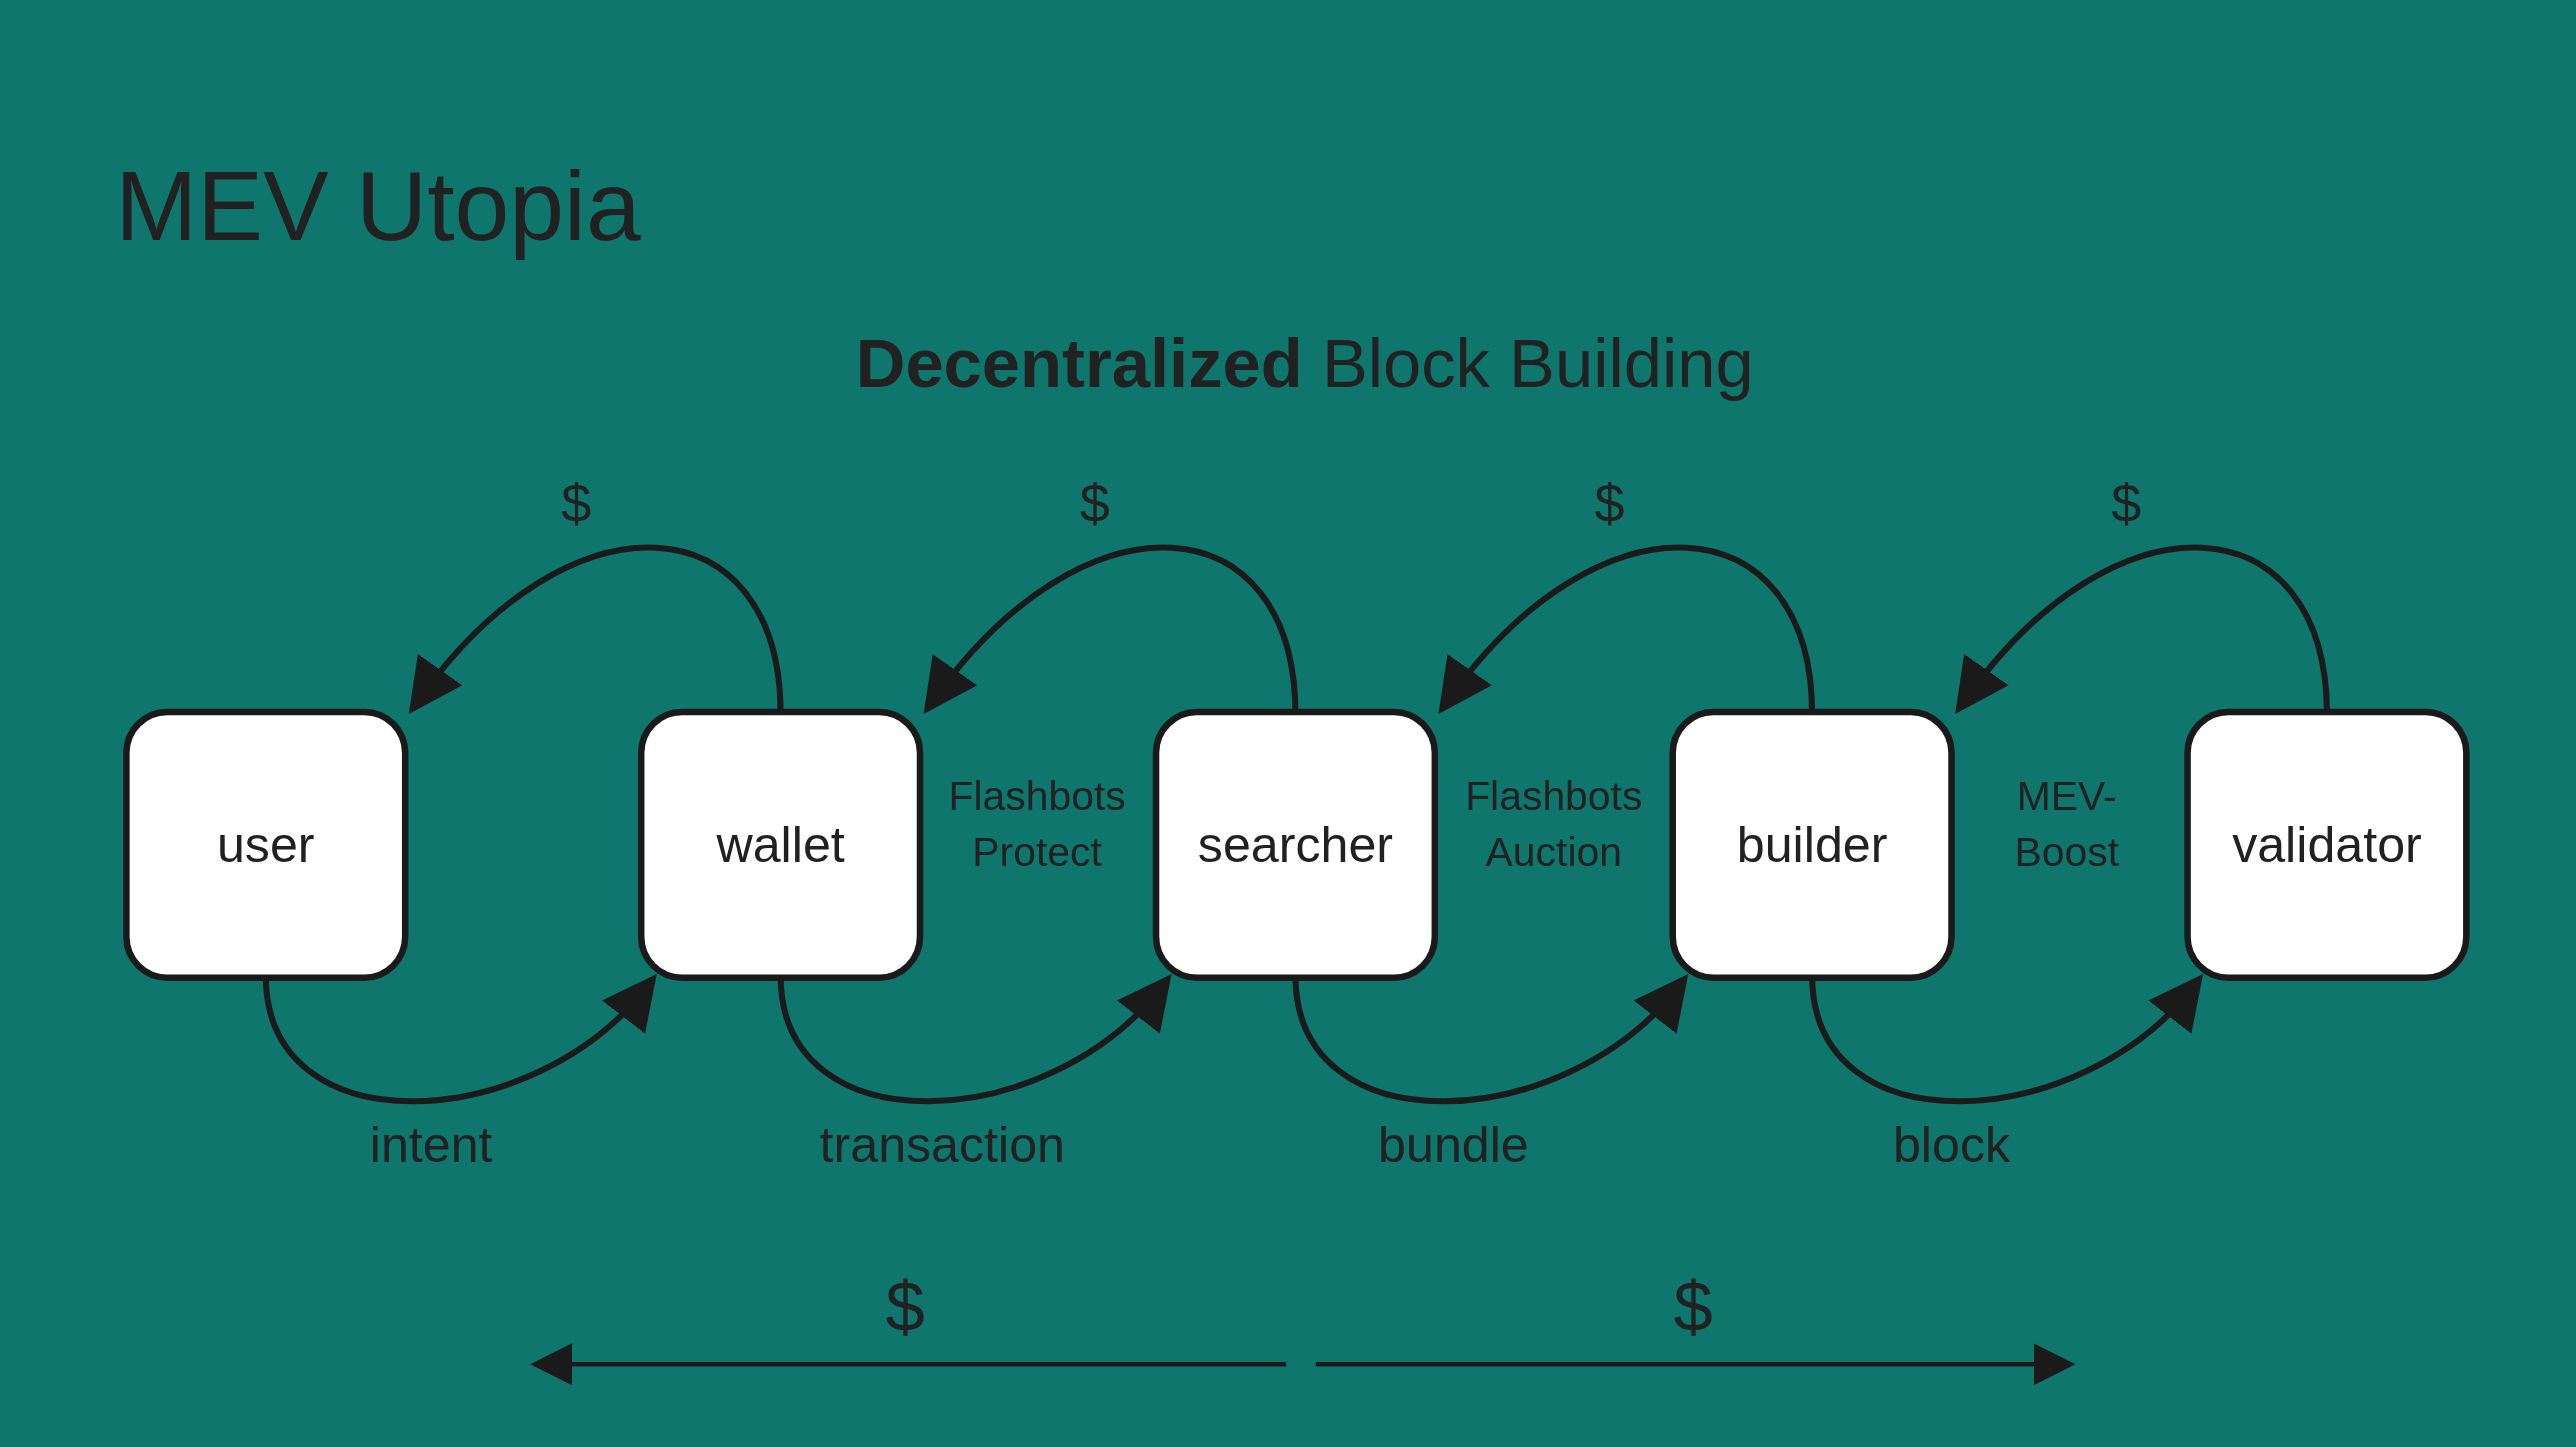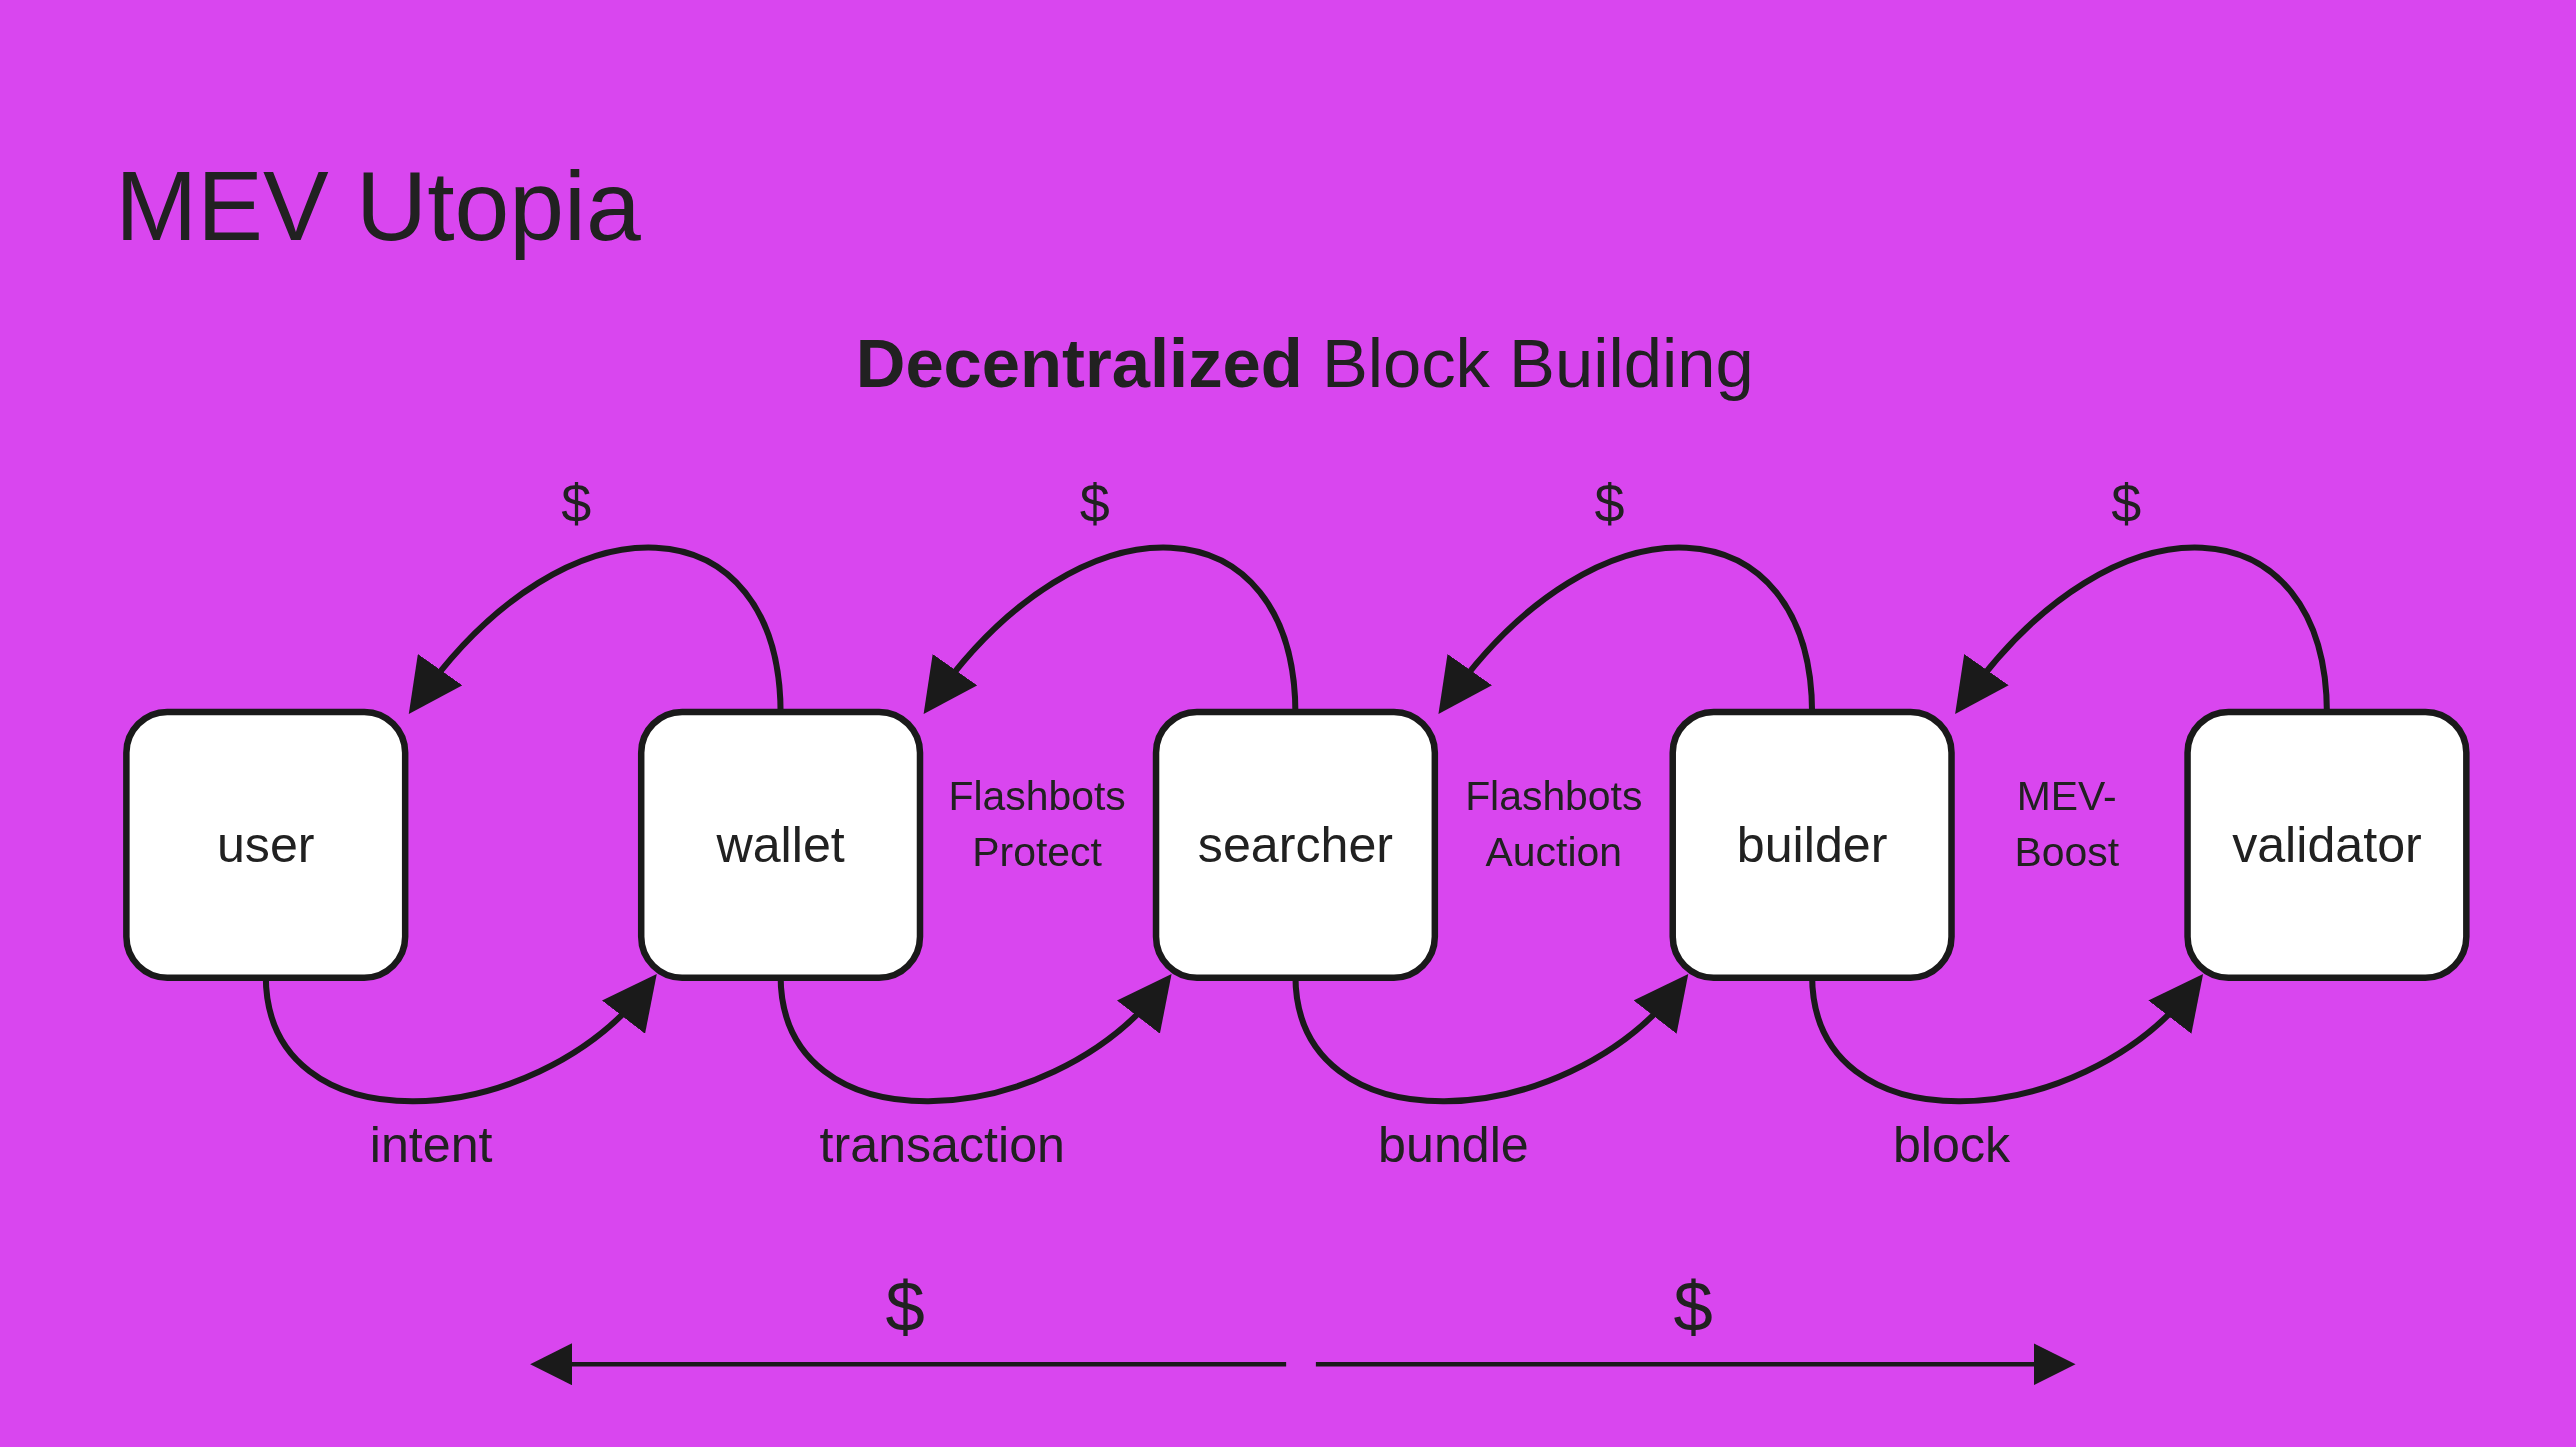--- a/index.html
+++ b/index.html
@@ -3,21 +3,21 @@
 <meta charset="utf-8">
 <style>
   html, body {
     margin: 0;
     padding: 0;
     background: #ffffff;
   }
   .page {
     width: 2576px;
     height: 1448px;
-    background: #d946ef;
+    background: #0f766e;
     overflow: hidden;
   }
   svg { display: block; }
   text {
     font-family: "Liberation Sans", sans-serif;
     fill: #212121;
   }
   .title-text   { font-size: 53px; font-weight: 400; }
   .subtitle-text{ font-size: 37px; font-weight: 400; }
   .subtitle-bold{ font-weight: 700; }

